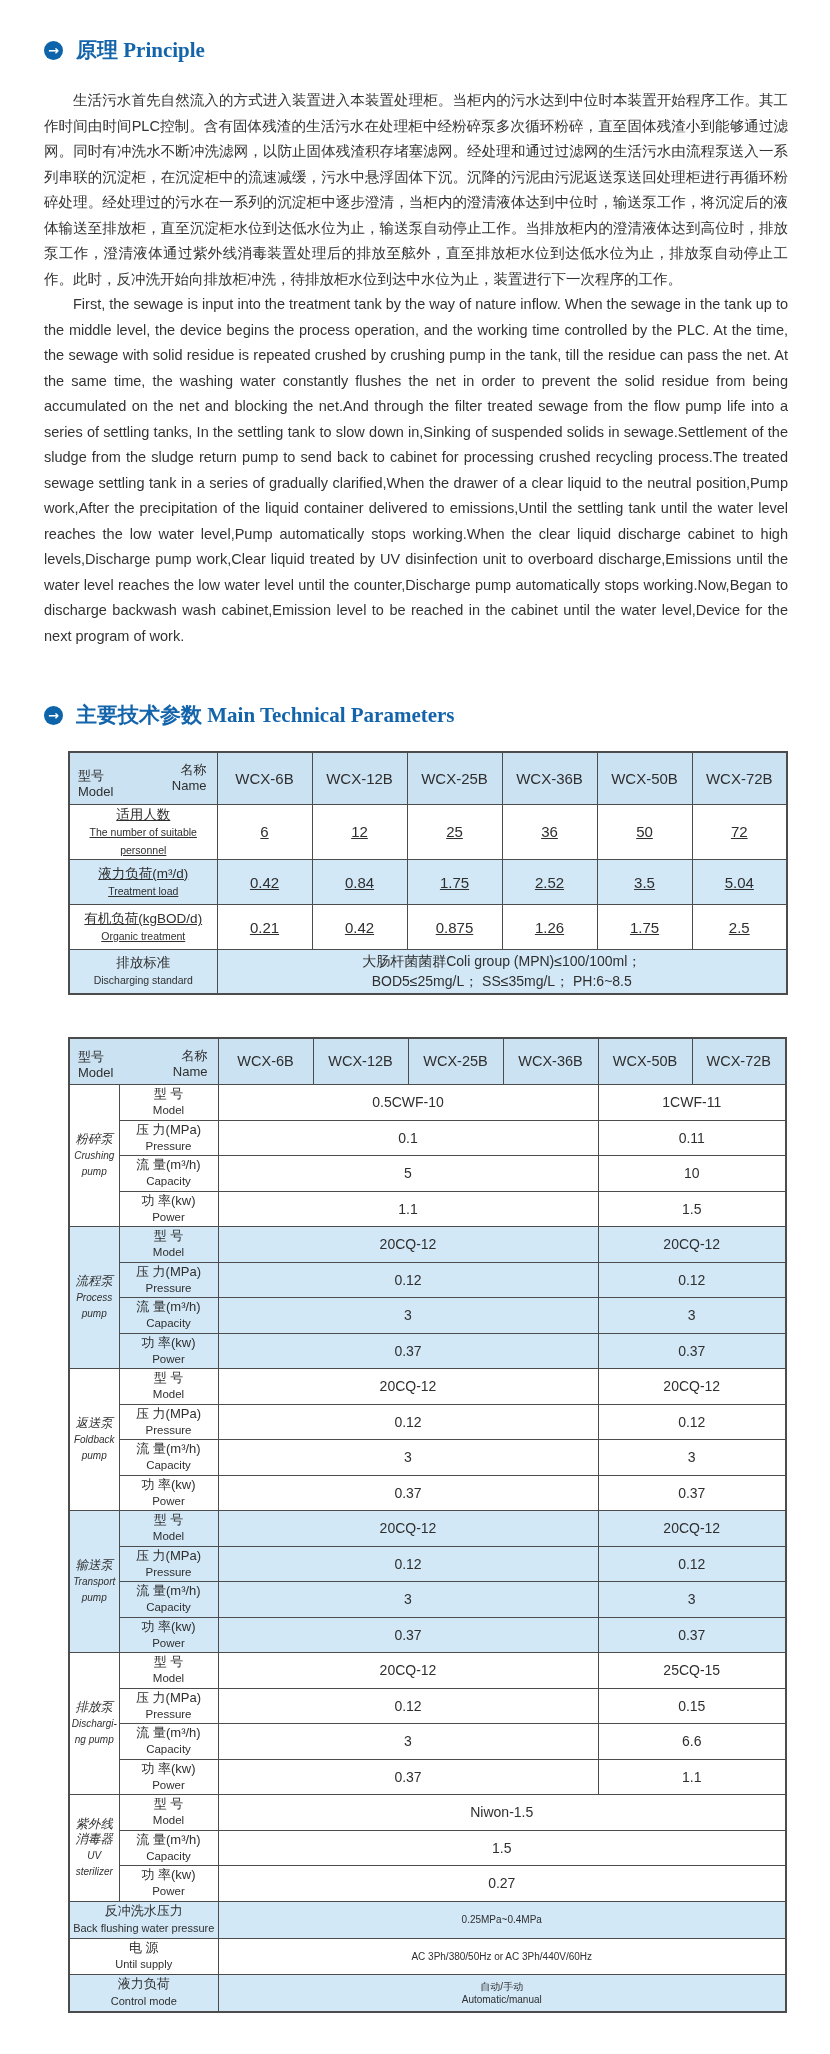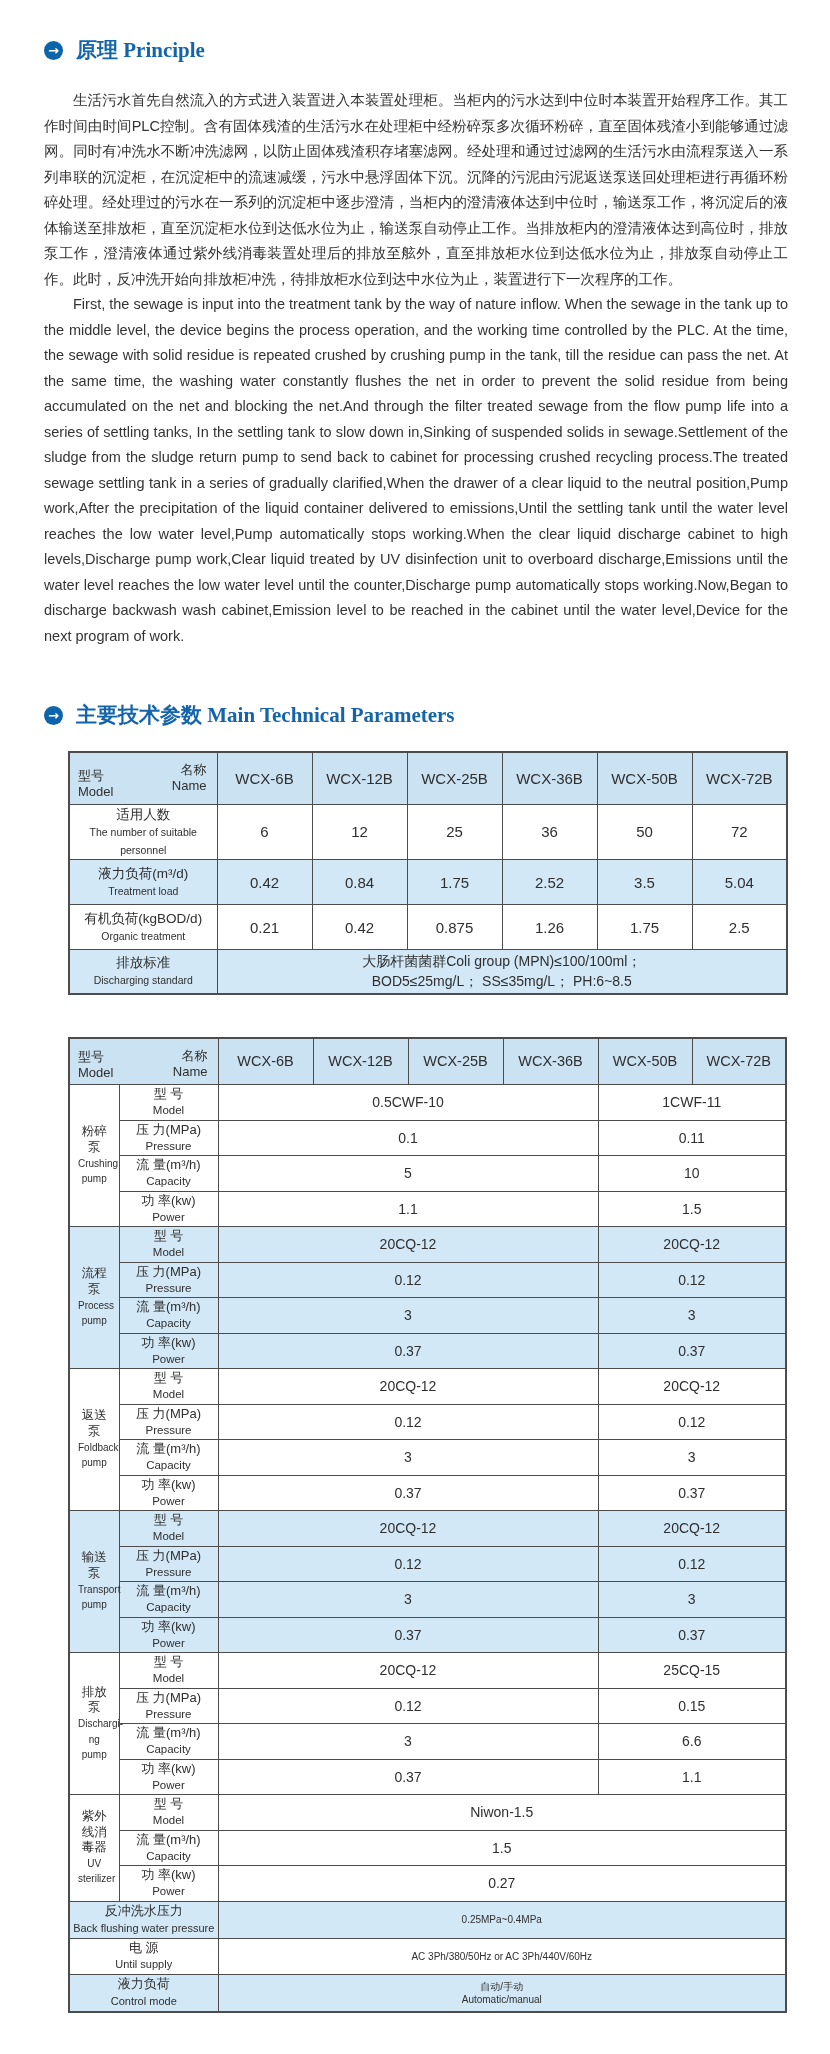--- a/index.html
+++ b/index.html
@@ -33,34 +33,34 @@
   .sec2 { margin-top:52px; }
 
   
   table { border-collapse:collapse; table-layout:fixed; margin-left:24px; border:2px solid #4c4c4c; }
   td { border:1px solid #4c4c4c; text-align:center; vertical-align:middle; padding:1px 2px; }
   tr.shade > td, td.shade { background:#d2e8f7; }
   .hdr td { background:#cbe2f2; }
 
   .t1 { width:718px; margin-top:22px; }
   .t1 .hdr td { height:52px; font-size:15px; }
-  .t1 tr.r { height:45px; }
+  .t1 tr.r { height:45px;text-decoration:underline; }
   .t1 tr.std { height:40px; }
   .t1 .val { font-size:15px; }
   .t1 .lbl { font-size:13.5px; line-height:1.3; }
   .t1 .lbl .en { font-size:10.5px; }
   .t1 .stdtxt { font-size:14px; line-height:1.45; }
 
   .t2 { width:718px; margin-top:42px; }
   .t2 .hdr td { height:47px; font-size:14.5px; }
   .t2 tr { height:35px; }
   .t2 .val { font-size:14px; }
   .t2 .lbl { font-size:13px; line-height:1.25; }
   .t2 .lbl .en { font-size:11.5px; }
-  .t2 .grp { font-size:12.5px; line-height:1.25; padding:8px; }
+  .t2 .grp { font-size:12.5px; line-height:1.25; padding:0;font-style:italic; }
   .t2 .grp .en { font-size:10px; }
   .t2 .flbl { font-size:13px; line-height:1.3; }
   .t2 .flbl .en { font-size:11px; }
   .t2 .fval { font-size:10px; line-height:1.35;text-align:center; }
 
   
   .diag {
     position:relative;
     background-image:linear-gradient(to bottom right,
       transparent 49.4%, #4c4c4c 49.4%, #4c4c4c 50.6%, transparent 50.6%);

